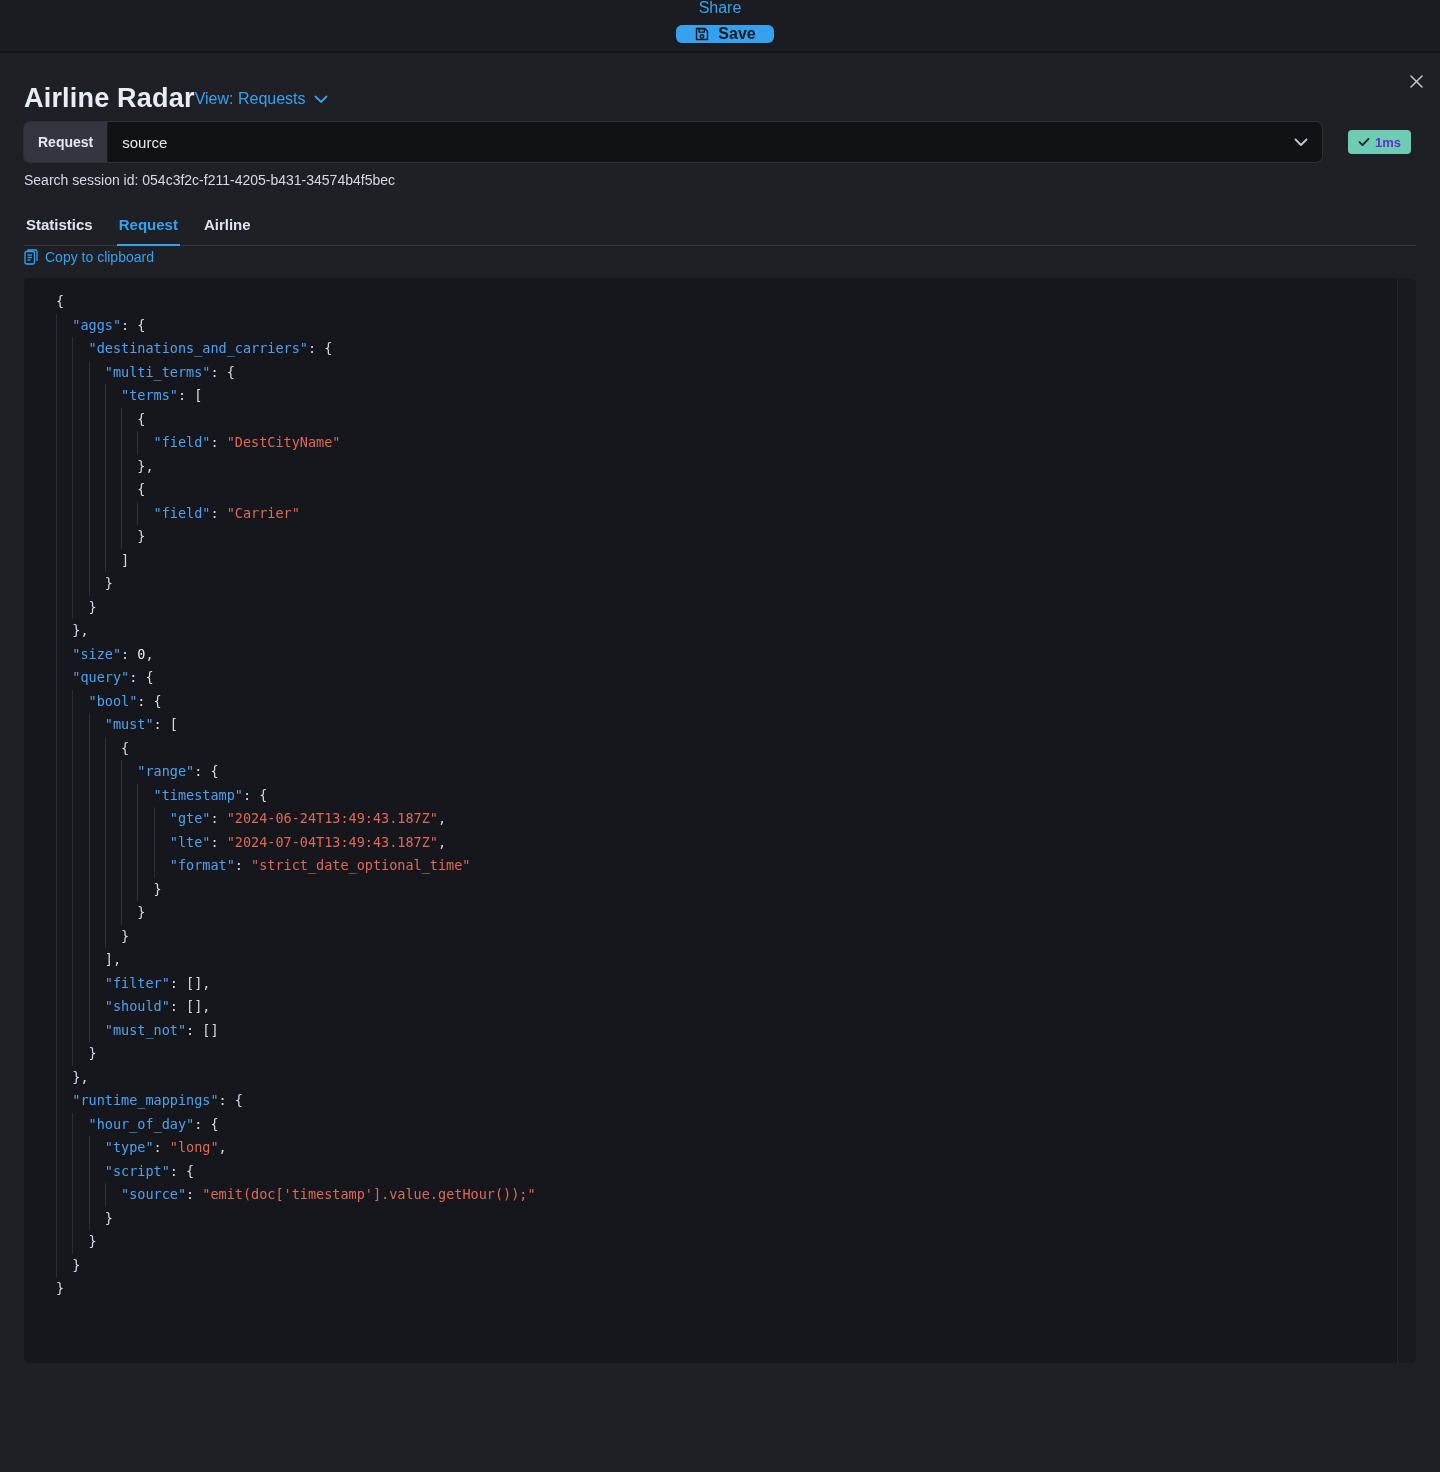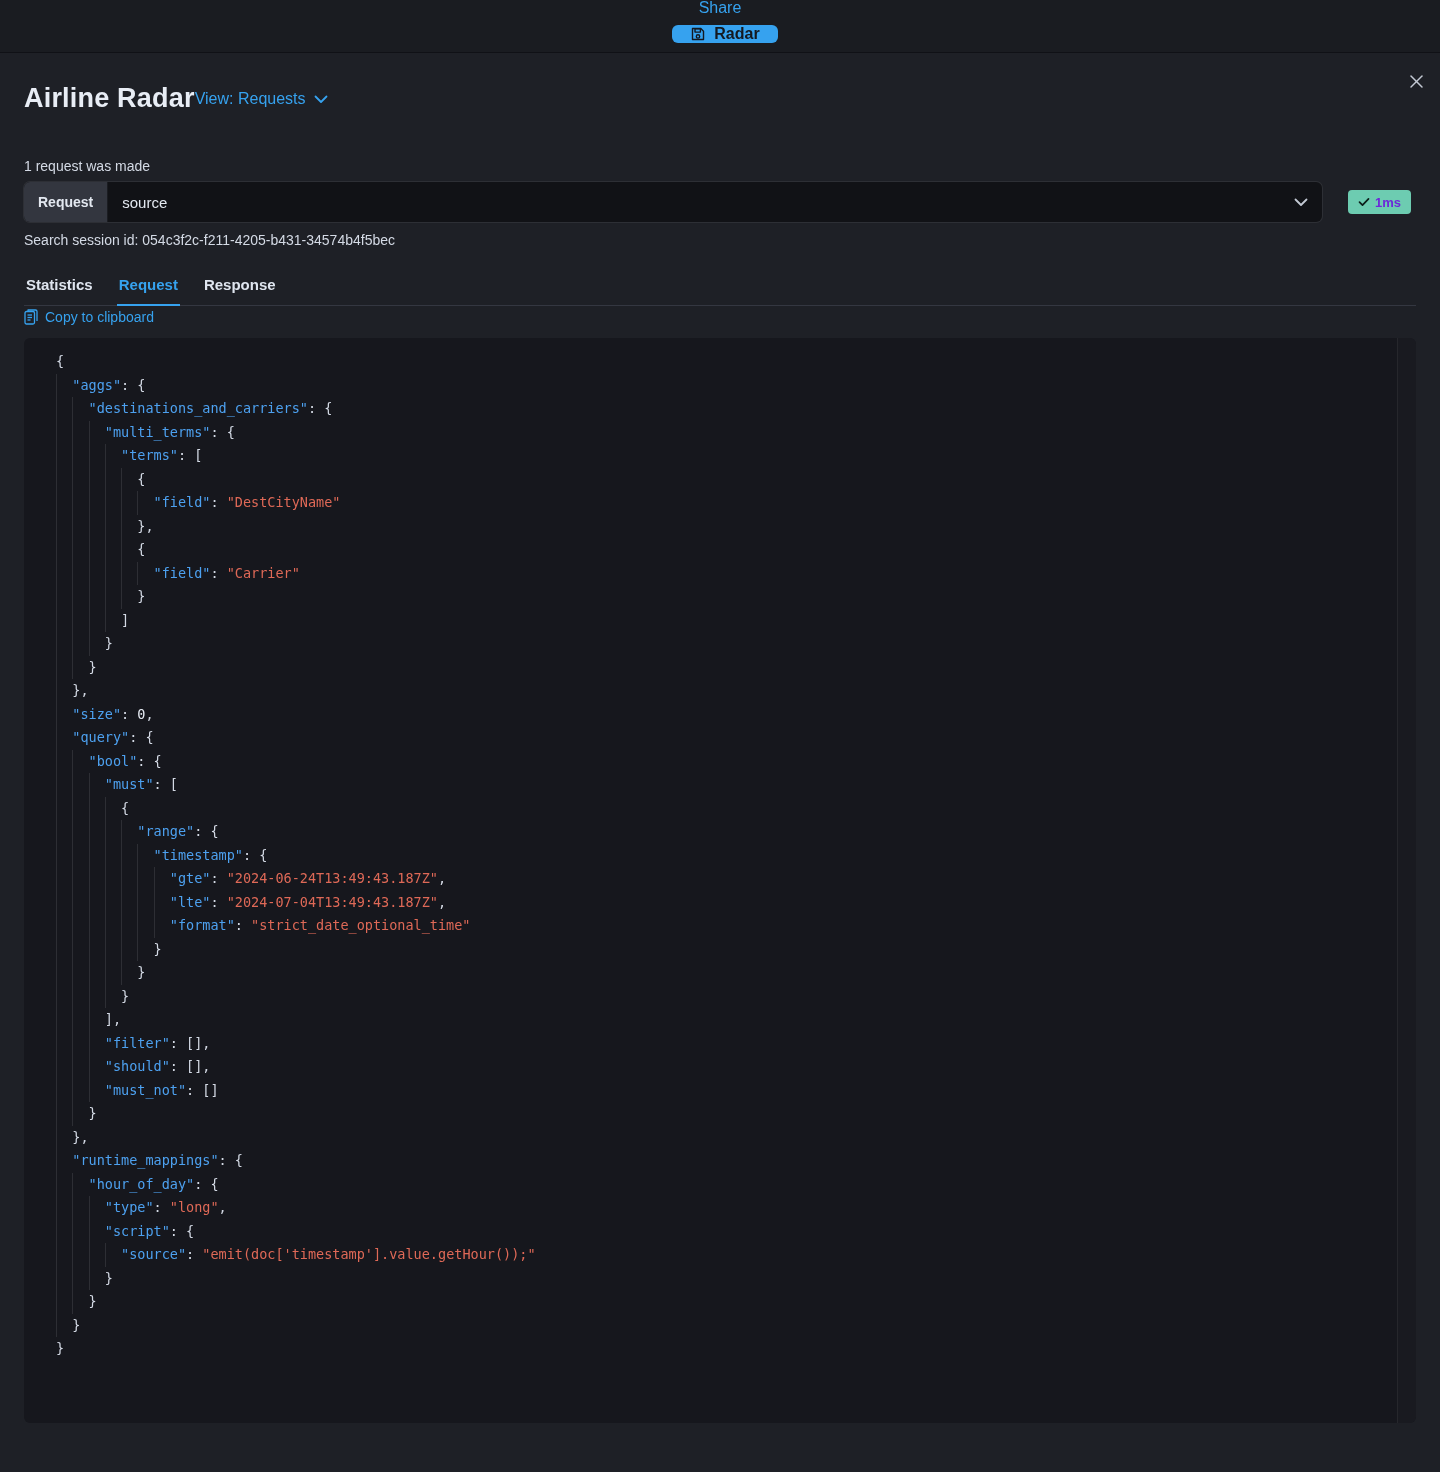--- a/index.html
+++ b/index.html
@@ -143,21 +143,21 @@
   <button class="topbar-link">Inspect</button>
   <button class="topbar-link">Share</button>
   <button class="save-btn">
     <span>
       <svg class="icon-svg" width="16" height="16" viewBox="0 0 16 16" fill="none" stroke="#14181f" stroke-width="1.4" stroke-linejoin="round">
         <path d="M2.5 2.5 H10.8 L13.5 5.2 V13.5 H2.5 Z"></path>
         <rect x="5" y="2.7" width="5.4" height="3.4"></rect>
         <circle cx="8" cy="10.4" r="1.7"></circle>
       </svg>
     </span>
-    <span>Radar</span>
+    <span>Save</span>
   </button>
 </div>
 
 <div class="flyout">
 
   <button class="close-btn">
     <svg class="icon-svg" width="15" height="15" viewBox="0 0 15 15" stroke="#c3c9d4" stroke-width="1.5" stroke-linecap="round">
       <line x1="2" y1="2" x2="13" y2="13"></line>
       <line x1="13" y1="2" x2="2" y2="13"></line>
     </svg>
@@ -168,21 +168,20 @@
     <button class="view-selector">
       <span>View: Requests</span>
       <span>
         <svg class="icon-svg" width="14" height="9" viewBox="0 0 14 9" fill="none" stroke="#36a2ef" stroke-width="1.8" stroke-linecap="round" stroke-linejoin="round">
           <polyline points="1.5,1.5 7,7 12.5,1.5"></polyline>
         </svg>
       </span>
     </button>
   </div>
 
-  <div class="summary-text">1 request was made</div>
 
   <div class="request-row">
     <div class="request-select">
       <span class="request-select-label">Request</span>
       <span class="request-select-value">source</span>
       <span class="request-select-caret">
         <svg class="icon-svg" width="14" height="9" viewBox="0 0 14 9" fill="none" stroke="#c3c9d4" stroke-width="1.8" stroke-linecap="round" stroke-linejoin="round">
           <polyline points="1.5,1.5 7,7 12.5,1.5"></polyline>
         </svg>
       </span>
@@ -195,21 +194,21 @@
       </span>
       <span>1ms</span>
     </span>
   </div>
 
   <div class="session-line">Search session id: 054c3f2c-f211-4205-b431-34574b4f5bec</div>
 
   <div class="tabs">
     <button class="tab">Statistics</button>
     <button class="tab active">Request</button>
-    <button class="tab">Response</button>
+    <button class="tab">Airline</button>
   </div>
 
   <div class="copy-row">
     <button class="copy-btn">
       <span>
         <svg class="icon-svg" width="14" height="16" viewBox="0 0 14 16" fill="none" stroke="#36a2ef" stroke-width="1.3" stroke-linejoin="round">
           <rect x="1" y="2.5" width="9.5" height="12.5" rx="1.5"></rect>
           <path d="M4 2.5 V1 h7.5 a1.5 1.5 0 0 1 1.5 1.5 V12"></path>
           <line x1="3.5" y1="6" x2="8" y2="6"></line>
           <line x1="3.5" y1="8.5" x2="8" y2="8.5"></line>

